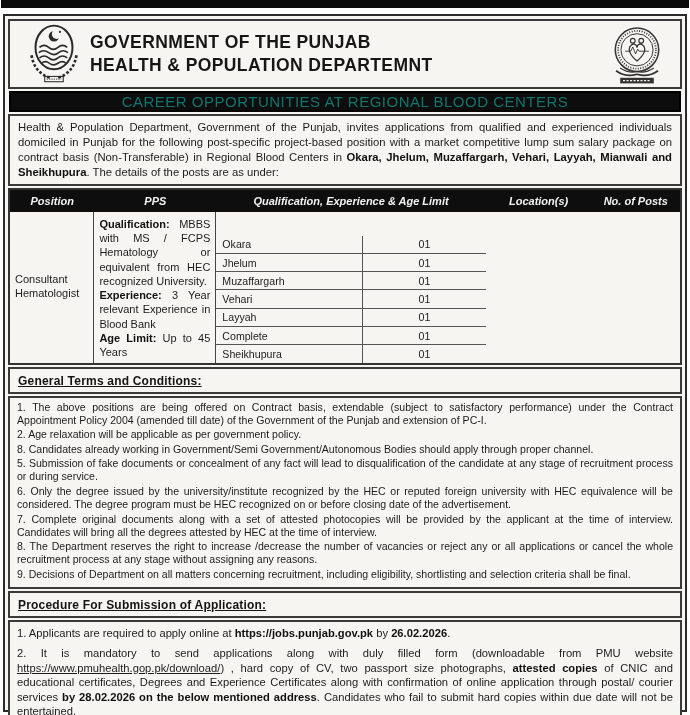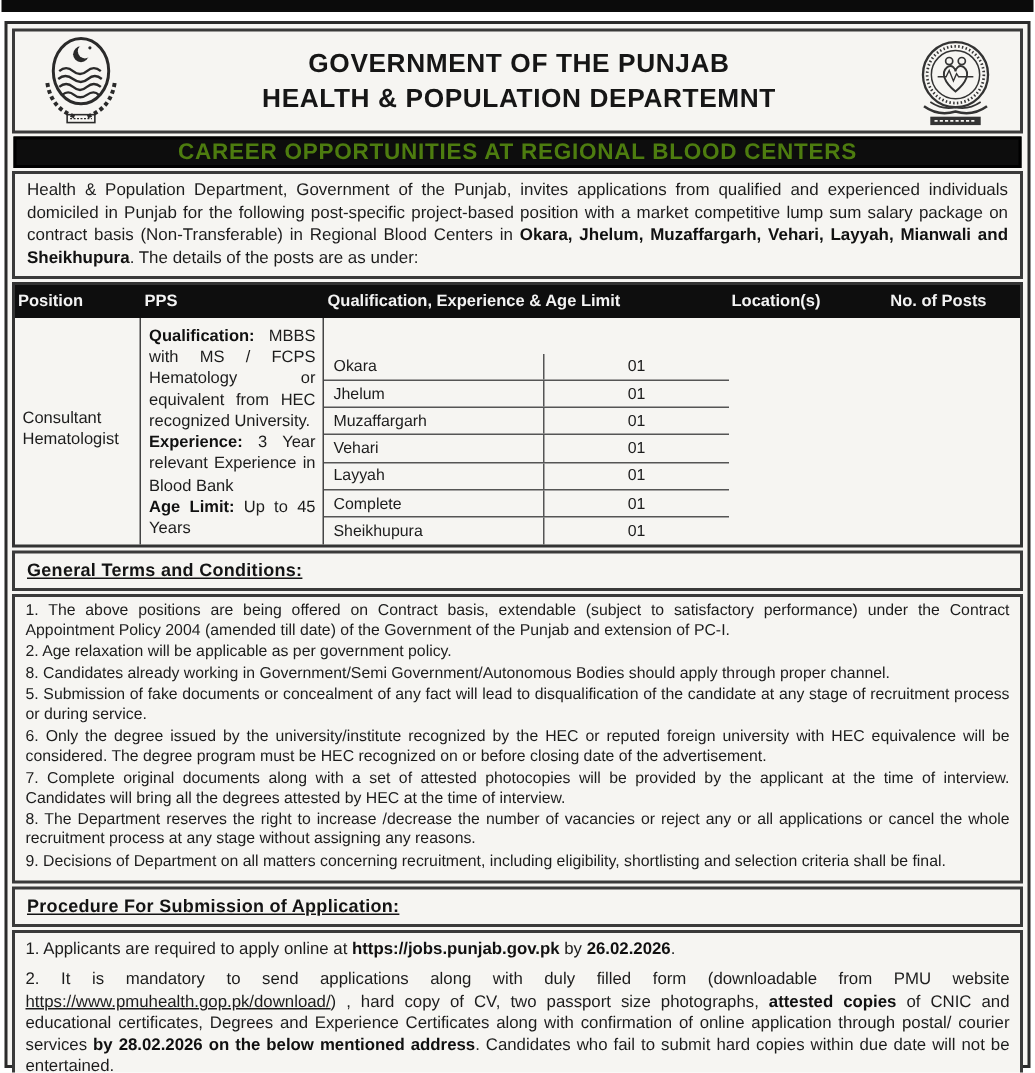--- a/index.html
+++ b/index.html
@@ -15,46 +15,46 @@
     padding: 3px;
     height: 698px;
     display: flex;
     flex-direction: column;
   }
   .box { border: 2px solid #3a3a3a; background: var(--paper, #f6f5f2); }
   .gap { height: 2px; flex: 0 0 auto; }
 
   
   .hdr { display: flex; align-items: center; height: 70px; padding: 2px 8px; }
-  .hdr-titles { flex: 1; text-align: center; }
+  .hdr-titles { flex: 1; text-align: left; }
   .hdr-titles .t1, .hdr-titles .t2 {
     font-weight: bold; font-size: 17.5px; letter-spacing: .4px; color: #161616; line-height: 1.3;
   }
   .logo { flex: 0 0 auto; }
 
   
   .banner {
-    height: 24px; background: var(--banner, #0d0d0d); color: #4d7c0f;
+    height: 24px; background: var(--banner, #0d0d0d); color: #0f766e;
     display: flex; align-items: center; justify-content: center;
-    font-weight: bold; font-size: 15px; letter-spacing: .5px;
+    font-weight: normal; font-size: 15px; letter-spacing: .5px;
     border: 2px solid #000; margin: 0 1px;
   }
 
   
   .intro { padding: 4px 8px; font-size: 11.3px; line-height: 1.32; text-align: justify; }
   .intro b { color: #111; }
 
   
   .job-table { border: 2px solid #333; }
   .tbl-head {
     display: grid; grid-template-columns: 12.6% 18.2% 40.2% 15.8% 13.2%;
     background: #0e0e0e; color: #f3f3f3; font-weight: bold; font-size: 11px;
     align-items: center; height: 22px;
   }
-  .tbl-head > div { padding: 0 2px; }
+  .tbl-head > div { text-align: center; padding: 0 2px; font-style: italic; }
   .tbl-body { display: grid; grid-template-columns: 12.6% 18.2% 40.2% 29%; }
   .cell { border-right: 1.5px solid #444; padding: 3px 5px; font-size: 11px; }
   .cell.pos { display: flex; align-items: center; line-height: 1.25; }
   .cell.pps { display: flex; flex-direction: column; justify-content: center; text-align: center; line-height: 1.3; }
   .cell.qual { text-align: justify; line-height: 1.3; padding-top: 5px; }
   .cell.qual b { color: #111; }
   .loc-rows { display: flex; flex-direction: column; margin-top: 24px; }
   .loc-row { display: grid; grid-template-columns: 54.5% 45.5%; flex: 1; border-bottom: 1.2px solid #555; }
   .loc-row:last-child { border-bottom: none; }
   .loc-name { padding: 1px 6px; font-size: 10.6px; border-right: 1.2px solid #555; display: flex; align-items: center; }

